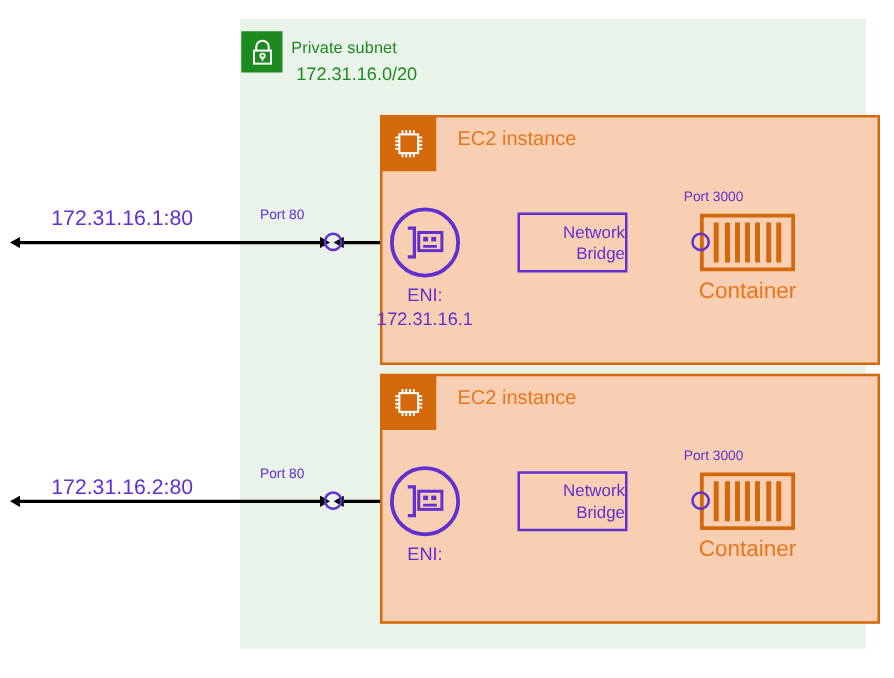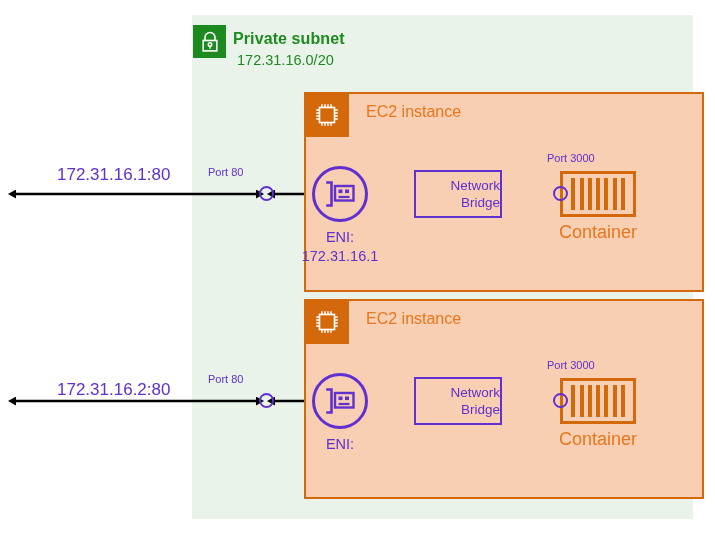--- a/index.html
+++ b/index.html
@@ -41,23 +41,23 @@
     height: 33px;
     background: #1d8a20;
     display: flex;
     align-items: center;
     justify-content: center;
   }
   .subnet-title {
     position: absolute;
     left: 233px;
     top: 30px;
-    font-size: 16px;
+    font-size: 13px;
     color: #1d8a20;
-    font-weight: 700;
+    font-weight: 400;
     letter-spacing: 0.1px;
     white-space: nowrap;
   }
   .subnet-cidr {
     position: absolute;
     left: 237px;
     top: 52px;
     font-size: 14.5px;
     color: #1d8a20;
     font-weight: 500;
@@ -179,21 +179,20 @@
     font-size: 11px;
     white-space: nowrap;
   }
 
   
   .ext-ip {
     position: absolute;
     color: #6030d0;
     font-size: 17px;
     white-space: nowrap;
-    margin-left: 16px;
   }
 
   svg.edges {
     position: absolute;
     left: 0; top: 0;
     width: 715px;
     height: 542px;
     pointer-events: none;
   }
 </style>

